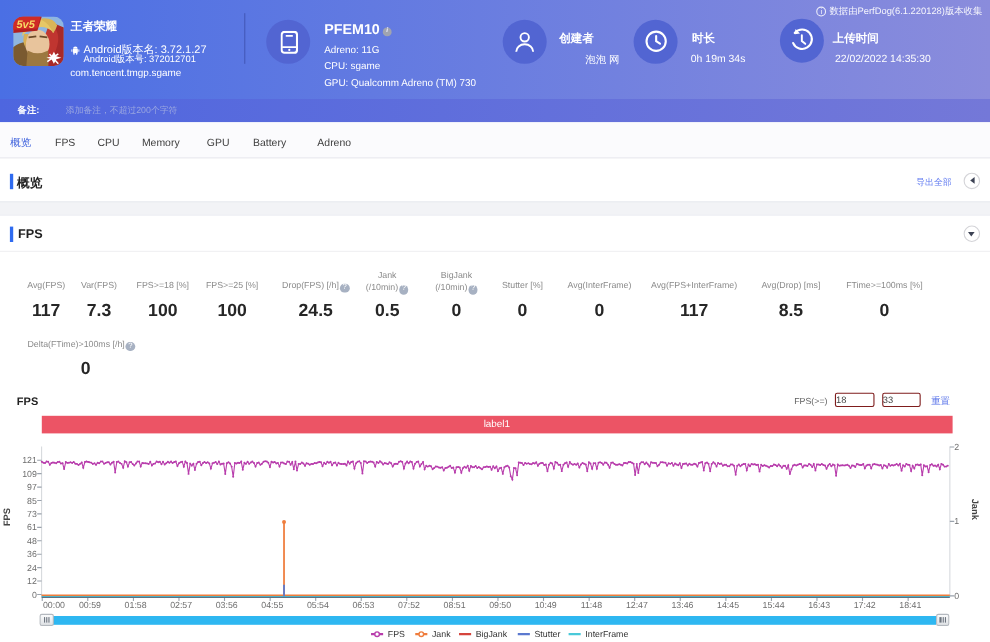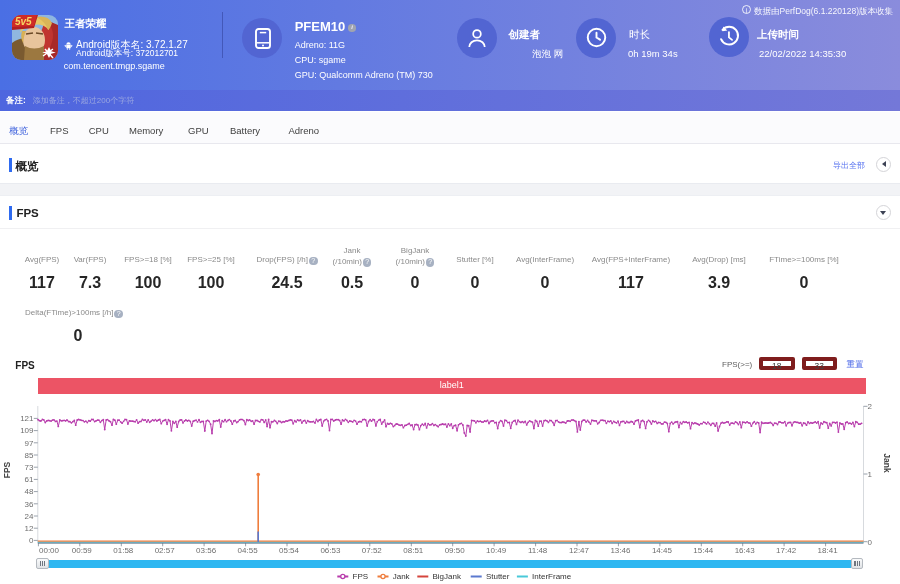--- a/index.html
+++ b/index.html
@@ -1,32 +1,32 @@
 <!DOCTYPE html>
 <html><head><meta charset="utf-8">
 <style>
 *{margin:0;padding:0;box-sizing:border-box}
 html,body{width:900px;height:584px;overflow:hidden;font-family:"Liberation Sans",sans-serif;background:#fff;position:relative}
 .abs{position:absolute}
 #hdr{position:absolute;left:0;top:0;width:900px;height:90px;background:linear-gradient(90deg,#4a6fe4,#8a8cdc)}
 #note{position:absolute;left:0;top:90px;width:900px;height:21px;background:linear-gradient(90deg,#4e66df,#7478d8);color:#fff;font-size:8.5px;line-height:21px}
-#note b{margin-left:6px}
-#note span{color:#9aa6e0;margin-left:7px;font-size:8px}
+#note b{margin-left:16px}
+#note span{color:#9aa6e0;margin-left:24px;font-size:8px}
 .circ{position:absolute;width:40px;height:40px;border-radius:50%;background:#5265d2}
 .wt{color:#fff}
 #tabs{position:absolute;left:0;top:111.5px;width:900px;height:32px;background:#fbfbfd;border-bottom:1px solid #e8e8ee}
 .tab{position:absolute;top:0;height:32px;line-height:37px;font-size:9.5px;color:#404040}
 .bar{position:absolute;width:2.5px;height:14px;background:#2f6bf0}
 .secttl{position:absolute;font-size:11.5px;font-weight:bold;color:#222}
 .cbtn{position:absolute;width:15px;height:15px;border:1px solid #d4d4d8;border-radius:50%;background:#fff}
 .q{display:inline-block;width:8.5px;height:8.5px;border-radius:50%;background:#a7b1c2;color:#fff;font-size:7px;line-height:8.5px;text-align:center;margin-left:1px;vertical-align:-0.5px}
 .scol{position:absolute;width:0}
 .slab{position:absolute;left:-90px;width:180px;text-align:center;font-size:8px;color:#8a8a8a;white-space:nowrap}
 .sval{position:absolute;left:-90px;width:180px;text-align:center;font-size:16px;font-weight:bold;color:#262626}
-.inp{position:absolute;top:356.5px;width:35.5px;height:13.5px;border:4px solid #7f1d1d;border-radius:2px;font-size:8.5px;color:#444;text-align:center;line-height:11.5px;background:#fff}
+.inp{position:absolute;top:356.5px;width:35.5px;height:13.5px;border:1px solid #7f1d1d;border-radius:2px;font-size:8.5px;color:#444;line-height:11.5px;background:#fff}
 </style></head>
 <body>
 <div id="hdr"></div>
 <div id="note"><b>备注:</b><span>添加备注，不超过200个字符</span></div>
 
 <svg class="abs" style="left:12px;top:15px" width="46" height="45" viewBox="0 0 46 45">
 <defs>
       <clipPath id="ic">
         <rect width="46" height="45" rx="9"></rect>
       </clipPath>
@@ -83,21 +83,21 @@
     <path d="M2.5 22a8.5 7.5 0 0 1 17 0" fill="none" stroke="#fff" stroke-width="1.9"></path>
   </svg>
 <div class="abs wt" style="left:508.4px;top:27.5px;font-size:10.5px;font-weight:bold">创建者</div>
 <div class="abs wt" style="left:532px;top:47.5px;font-size:9.5px">泡泡 网</div>
 
 <div class="circ" style="left:576px;top:18px"></div>
 <svg class="abs" style="left:586px;top:27px" width="21" height="21" viewBox="0 0 24 24">
     <circle cx="12" cy="12" r="10" fill="none" stroke="#fff" stroke-width="2.2"></circle>
     <path d="M12 6.5V12l4 2.5" fill="none" stroke="#fff" stroke-width="2.2" stroke-linecap="round"></path>
   </svg>
-<div class="abs wt" style="left:629px;top:27.5px;font-size:10.5px;font-weight:normal">时长</div>
+<div class="abs wt" style="left:629px;top:27.5px;font-size:10.5px;font-weight:bold">时长</div>
 <div class="abs wt" style="left:628px;top:47.8px;font-size:9.5px">0h 19m 34s</div>
 
 <div class="circ" style="left:709px;top:17px"></div>
 <svg class="abs" style="left:717px;top:25px" width="23" height="23" viewBox="0 0 26 26">
     <path d="M6.2 5.5 A10 10 0 1 1 4.6 16" fill="none" stroke="#fff" stroke-width="2.2" stroke-linecap="round"></path>
     <path d="M7 1.6 L6.2 7 L11.6 6.2 Z" fill="#fff"></path>
     <path d="M13.5 8v6l3.5 2.8" fill="none" stroke="#fff" stroke-width="2" stroke-linecap="round"></path>
   </svg>
 <div class="abs wt" style="left:757px;top:27.5px;font-size:10.5px;font-weight:bold">上传时间</div>
 <div class="abs wt" style="left:759px;top:47.8px;font-size:9.5px">22/02/2022 14:35:30</div>
@@ -164,21 +164,21 @@
 <div class="scol" style="left:545px">
     <div class="slab" style="top:255px">Avg(InterFrame)</div>
     <div class="sval" style="top:273.5px">0</div>
   </div>
 <div class="scol" style="left:631px">
     <div class="slab" style="top:255px">Avg(FPS+InterFrame)</div>
     <div class="sval" style="top:273.5px">117</div>
   </div>
 <div class="scol" style="left:719px">
     <div class="slab" style="top:255px">Avg(Drop) [ms]</div>
-    <div class="sval" style="top:273.5px">3.9</div>
+    <div class="sval" style="top:273.5px">8.5</div>
   </div>
 <div class="scol" style="left:804px">
     <div class="slab" style="top:255px">FTime&gt;=100ms [%]</div>
     <div class="sval" style="top:273.5px">0</div>
   </div>
 <div class="abs" style="left:25px;top:308px;font-size:8px;color:#8a8a8a">Delta(FTime)&gt;100ms [/h]<span class="q">?</span></div>
 <div class="abs" style="left:73.5px;top:327px;font-size:16px;font-weight:bold;color:#262626">0</div>
 
 <div class="abs" style="left:15.3px;top:360px;font-size:10px;font-weight:bold;color:#222">FPS</div>
 <div class="abs" style="left:722px;top:359.5px;font-size:8px;color:#606060">FPS(&gt;=)</div>

